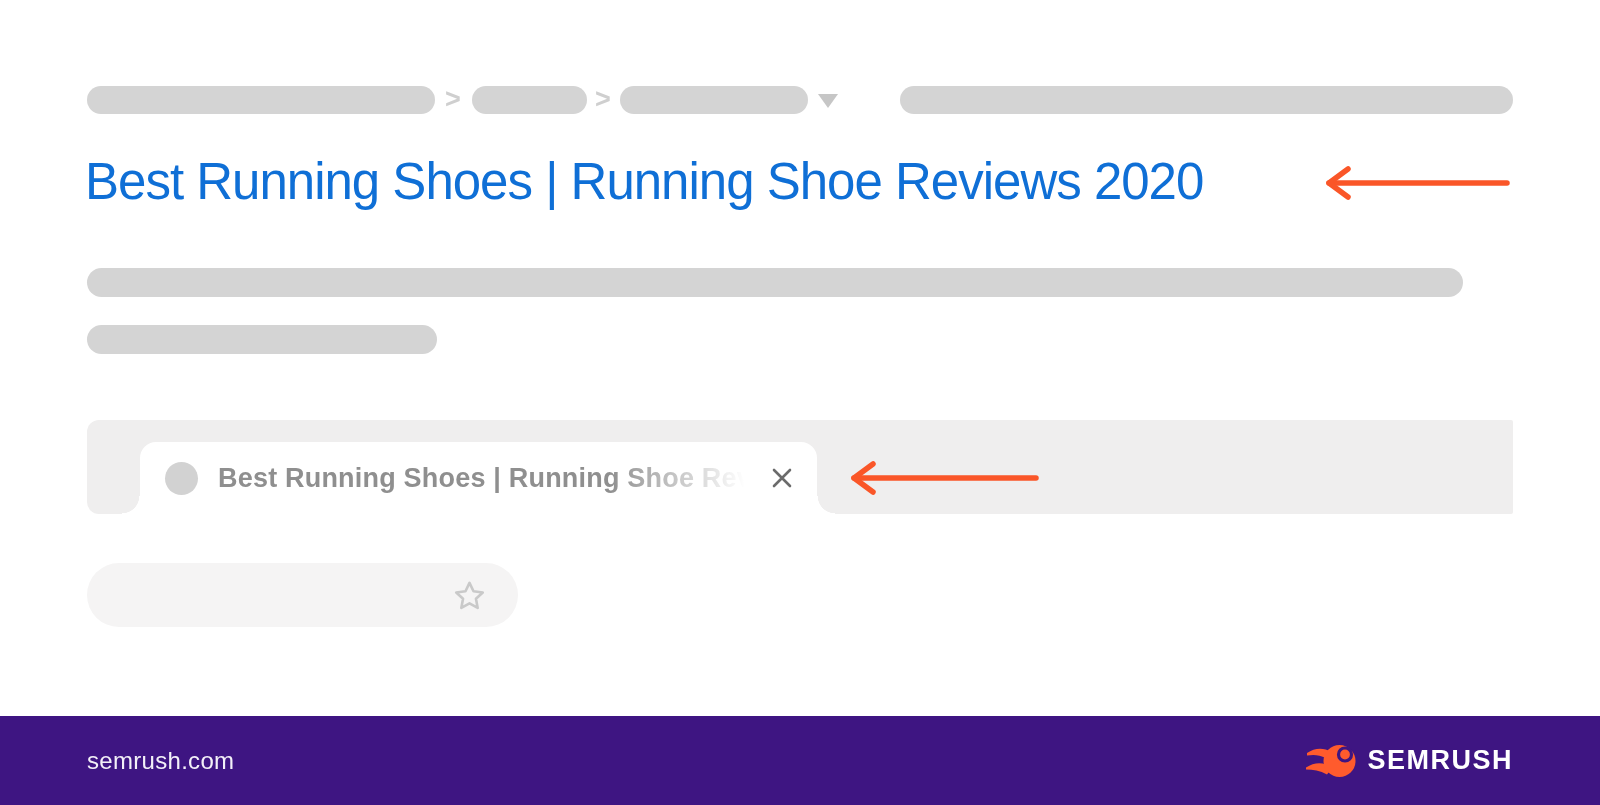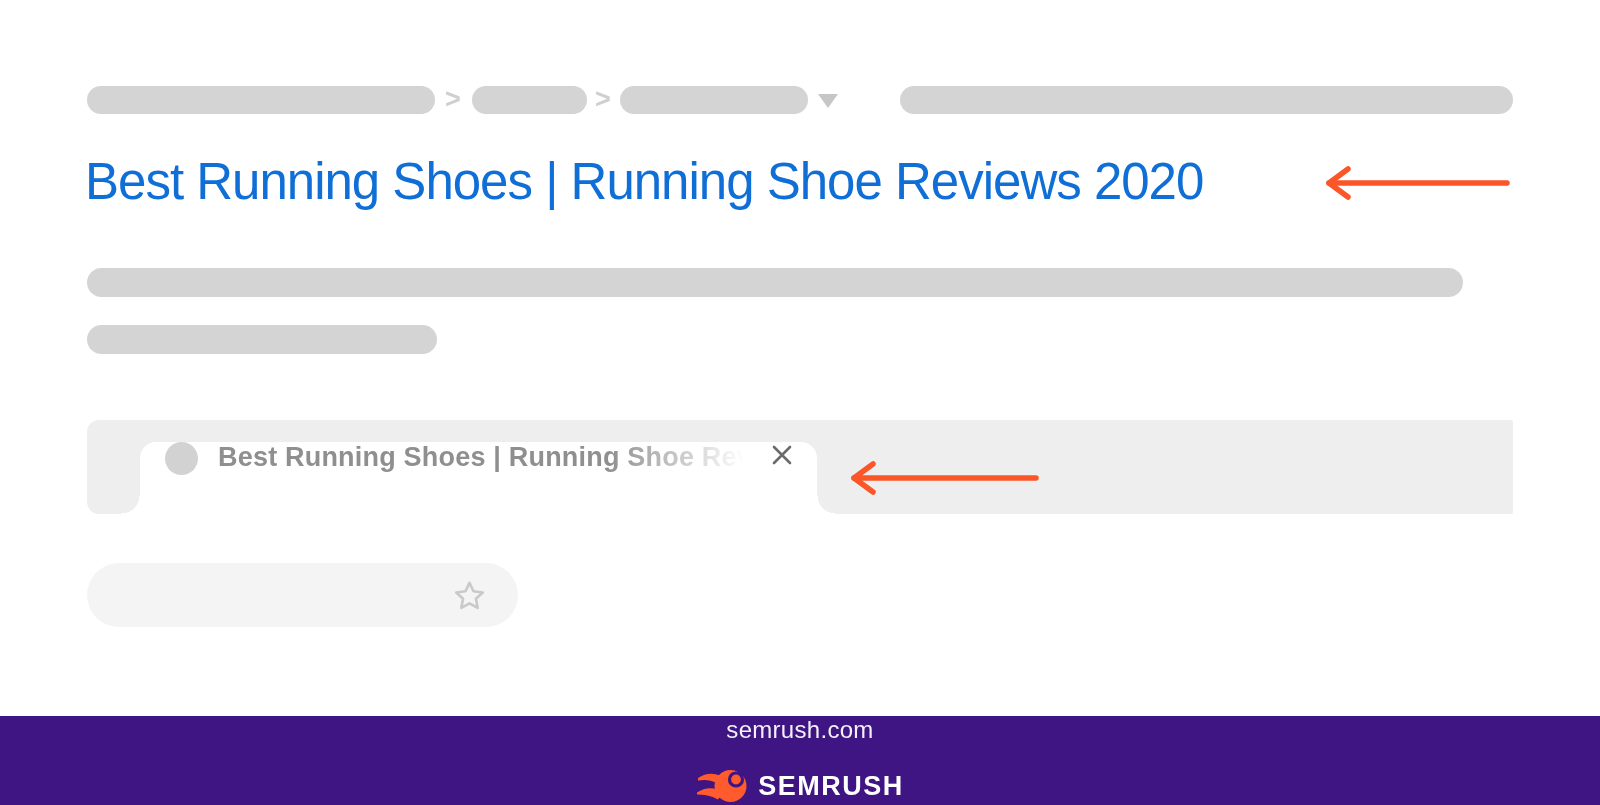--- a/index.html
+++ b/index.html
@@ -46,21 +46,21 @@
   .desc-2 { top: 325px; width: 350px; }
 
   
   .tab-strip {
     left: 87px; top: 420px; width: 1426px; height: 94px;
     background: #efeeee; border-radius: 12px 2px 2px 12px;
   }
   .browser-tab {
     left: 140px; top: 442px; width: 677px; height: 72px;
     background: #ffffff; border-radius: 16px 16px 0 0;
-    display: flex; padding: 0 22px 0 25px;
+    display: flex; align-items: center; padding: 0 22px 0 25px;
   }
   .browser-tab::before {
     content: ''; position: absolute; left: -18px; bottom: 0;
     width: 18px; height: 18px;
     background: radial-gradient(circle 18px at 0 0, rgba(0,0,0,0) 17px, #ffffff 17.5px);
   }
   .browser-tab::after {
     content: ''; position: absolute; right: -18px; bottom: 0;
     width: 18px; height: 18px;
     background: radial-gradient(circle 18px at 100% 0, rgba(0,0,0,0) 17px, #ffffff 17.5px);
@@ -88,21 +88,20 @@
     background: #f5f4f4; border-radius: 32px;
   }
   .star-icon { position: absolute; left: 364px; top: 15px; cursor: pointer; }
 
   
   .footer {
     left: 0; top: 716px; width: 1600px; height: 89px;
     background: #3e1582;
     display: flex; align-items: center; justify-content: space-between;
     padding: 0 87px;
-    flex-direction: column;
   }
   .footer-site { color: #f3f0f8; font-size: 24px; letter-spacing: 0.3px; }
   .brand-logo { display: flex; align-items: center; gap: 10px; }
   .brand-text {
     color: #ffffff; font-size: 27px; font-weight: 800; letter-spacing: 1.5px;
   }
 </style>
 </head>
 <body>
 

